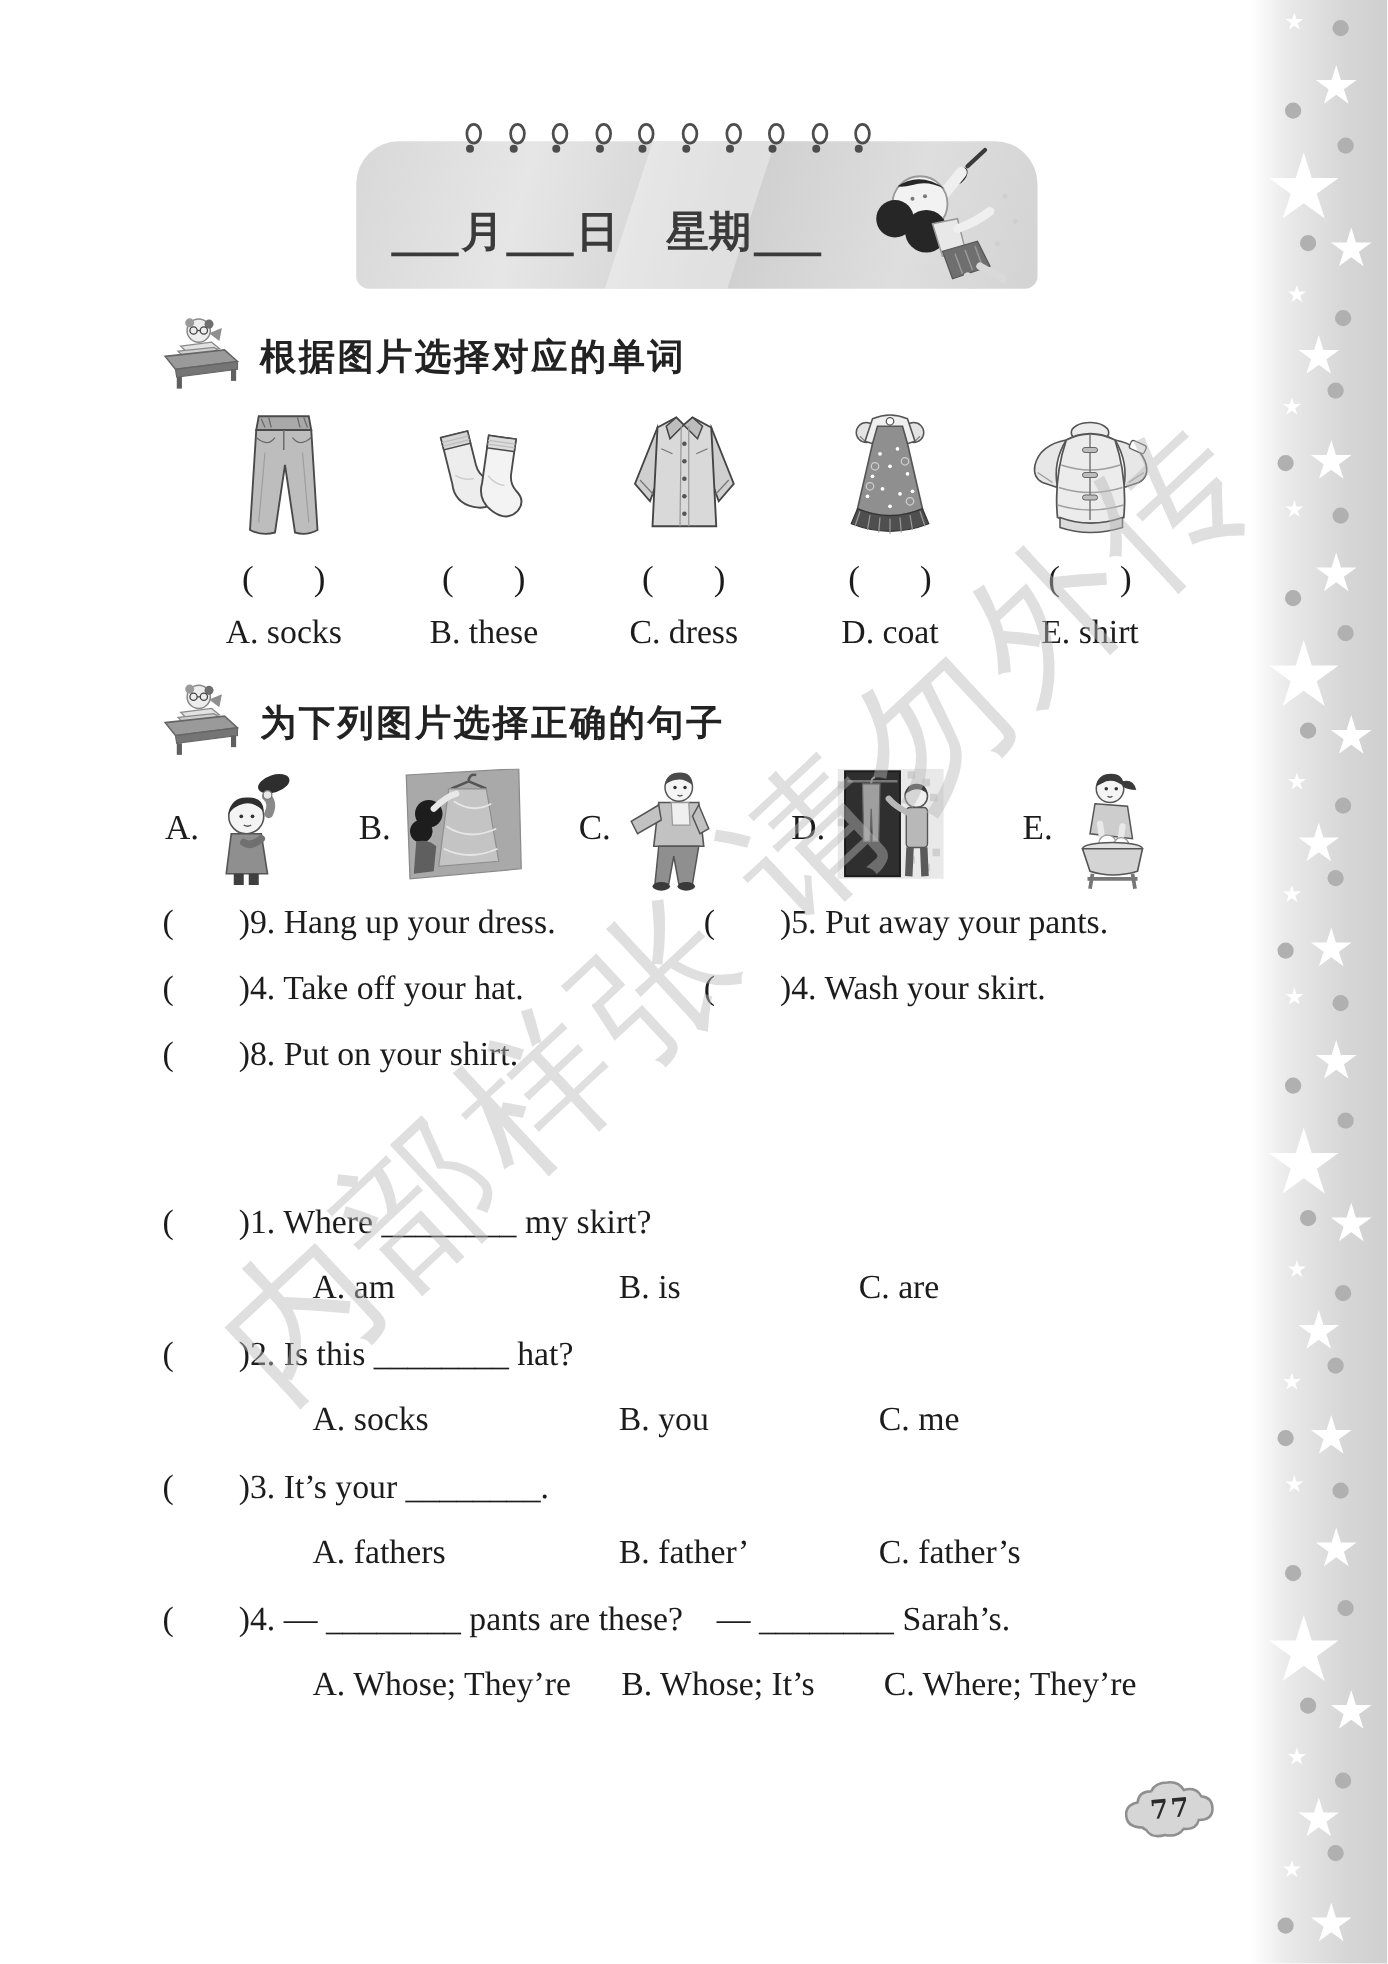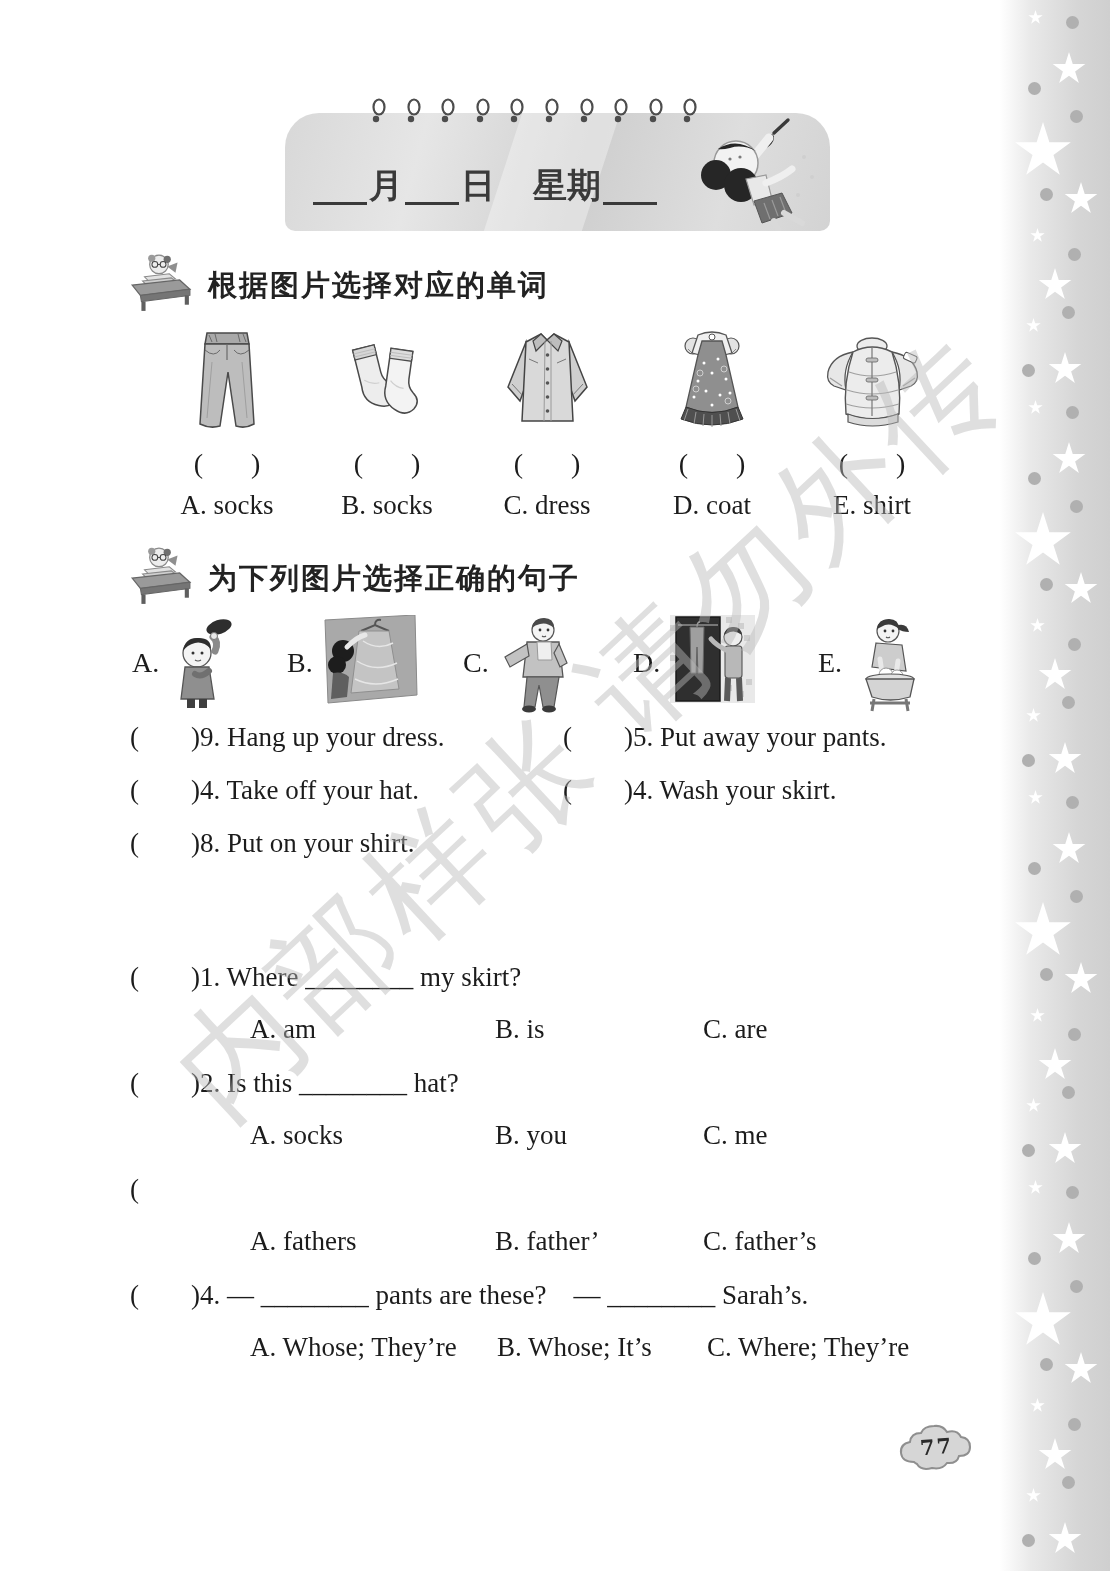--- a/index.html
+++ b/index.html
@@ -251,21 +251,21 @@
           <path d="M16 16 h22 M16 19 h22" stroke="#bdbdbd" stroke-width="1"></path>
           <path d="M20 44 q6 6 14 6" stroke="#cfcfcf" stroke-width="1.2" fill="none"></path>
         </g>
       </svg>
     </div>
     <div class="parenline">
         <span>(</span>
         <span class="pgap"></span>
         <span>)</span>
       </div>
-    <div class="s1opt">B. socks</div>
+    <div class="s1opt">B. these</div>
   </div>
 
   <div class="s1col" style="left:472px;">
     <div class="s1img">
       <svg width="95" height="103" viewBox="0 0 95 103">
         <path d="M26 13 L8 58 L20 72 L30 44 Z" fill="#cfcfcf" stroke="#444" stroke-width="1.5"></path>
         <path d="M69 13 L87 58 L75 72 L65 44 Z" fill="#cfcfcf" stroke="#444" stroke-width="1.5"></path>
         <path d="M12 55 L24 68 M83 55 L71 68" stroke="#777" stroke-width="1"></path>
         <path d="M26 13 L41 5 L47 11 L54 5 L69 13 L73 92 L22 92 Z" fill="#d9d9d9" stroke="#444" stroke-width="1.5"></path>
         <path d="M41 5 L47 11 L36 22 L33 12 Z" fill="#bdbdbd" stroke="#444" stroke-width="1.2"></path>
@@ -494,37 +494,38 @@
 
 
   <div class="q" style="top:962px;">
     <span>(</span>
       <span class="sgap"></span>
       <span>)1. Where ________ my skirt?</span>
   </div>
   <div class="optrow" style="top:1014px;">
     <span class="opt" style="left:250px;">A. am</span>
     <span class="opt" style="left:495px;">B. is</span>
-    <span class="opt" style="left:703px;">C. are</span>
+    <span class="opt" style="left:687px;">C. are</span>
   </div>
 
   <div class="q" style="top:1068px;">
     <span>(</span>
       <span class="sgap"></span>
       <span>)2. Is this ________ hat?</span>
   </div>
   <div class="optrow" style="top:1120px;">
     <span class="opt" style="left:250px;">A. socks</span>
     <span class="opt" style="left:495px;">B. you</span>
     <span class="opt" style="left:703px;">C. me</span>
   </div>
 
   <div class="q" style="top:1174px;">
     <span>(</span>
       <span class="sgap"></span>
+      <span>)3. It’s your ________.</span>
   </div>
   <div class="optrow" style="top:1226px;">
     <span class="opt" style="left:250px;">A. fathers</span>
     <span class="opt" style="left:495px;">B. father’</span>
     <span class="opt" style="left:703px;">C. father’s</span>
   </div>
 
   <div class="q" style="top:1280px;">
     <span>(</span>
       <span class="sgap"></span>

